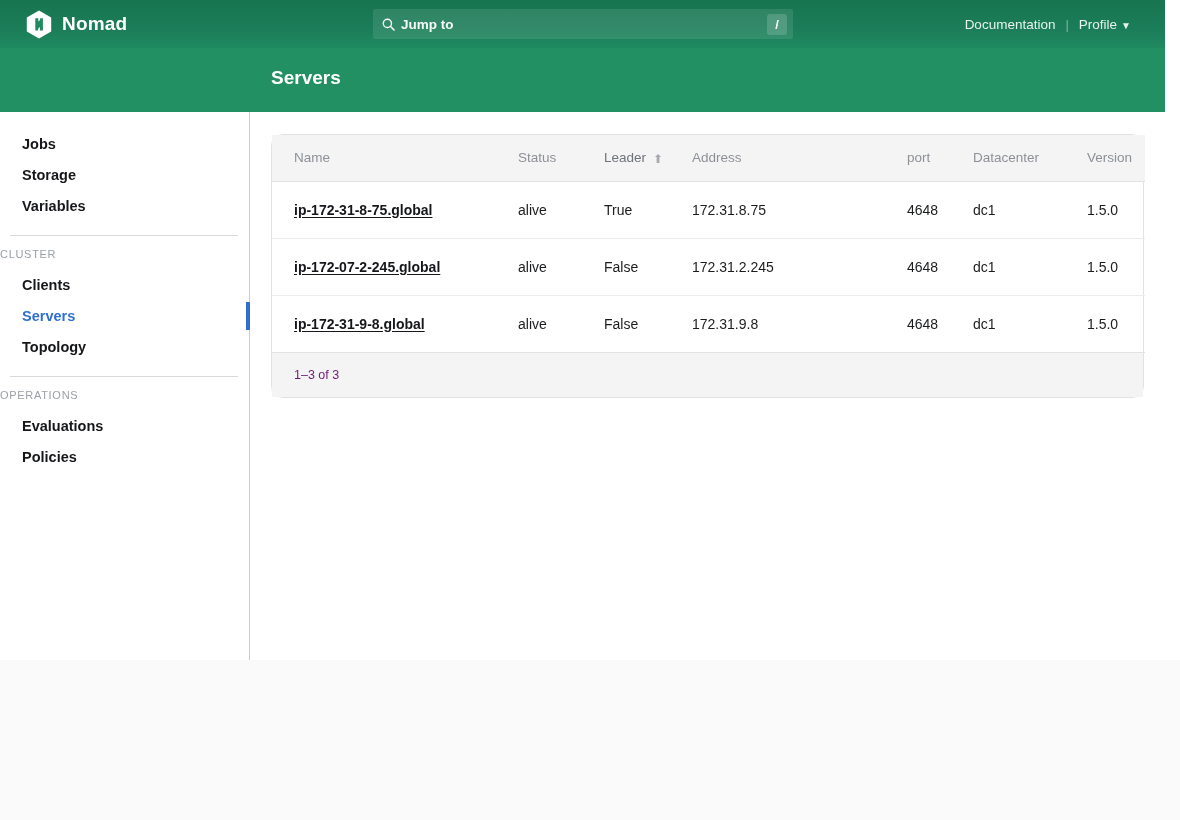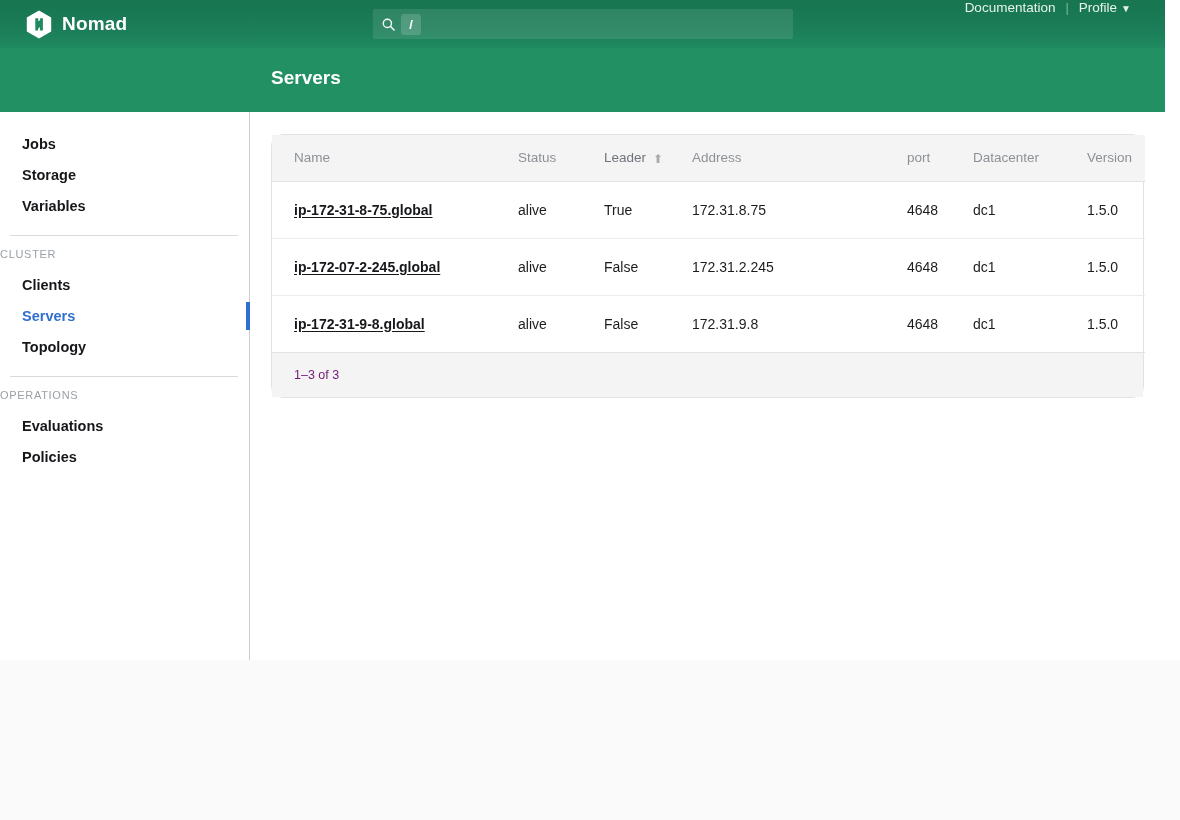--- a/index.html
+++ b/index.html
@@ -61,21 +61,21 @@
     margin-right: 6px;
     width: 20px; height: 21px;
     background: rgba(255,255,255,0.16);
     border-radius: 3px;
     color: #ffffff;
     font-size: 13px; font-weight: bold;
     display: flex; align-items: center; justify-content: center;
   }
   .topnav-right {
     position: absolute; right: 24px; top: 0; height: 48px;
-    display: flex; gap: 0;
+    display: flex; align-items: center; gap: 0;
   }
   .topnav-link {
     color: #e7f3ec; font-size: 13.5px; text-decoration: none;
     padding: 0 10px;
   }
   .topnav-sep { color: #7cb79d; font-size: 13px; }
   .profile-caret { font-size: 10px; margin-left: 4px; color: #e7f3ec; }
 
   
   .subheader {
@@ -222,20 +222,21 @@
       <span class="brand-name">Nomad</span>
     </a>
 
     <div class="search-wrap">
       <span>
         <svg class="search-icon" viewBox="0 0 14 14" xmlns="http://www.w3.org/2000/svg">
           <circle cx="5.8" cy="5.8" r="4.4" fill="none" stroke="#ffffff" stroke-width="1.5"></circle>
           <line x1="9.2" y1="9.2" x2="13" y2="13" stroke="#ffffff" stroke-width="1.6" stroke-linecap="round"></line>
         </svg>
       </span>
+      <span class="search-placeholder">Jump to</span>
       <span class="slash-key">/</span>
     </div>
 
     <div class="topnav-right">
       <a class="topnav-link">Documentation</a>
       <span class="topnav-sep">|</span>
       <a class="topnav-link">
         <span>Profile</span><span class="profile-caret">▼</span>
       </a>
     </div>

